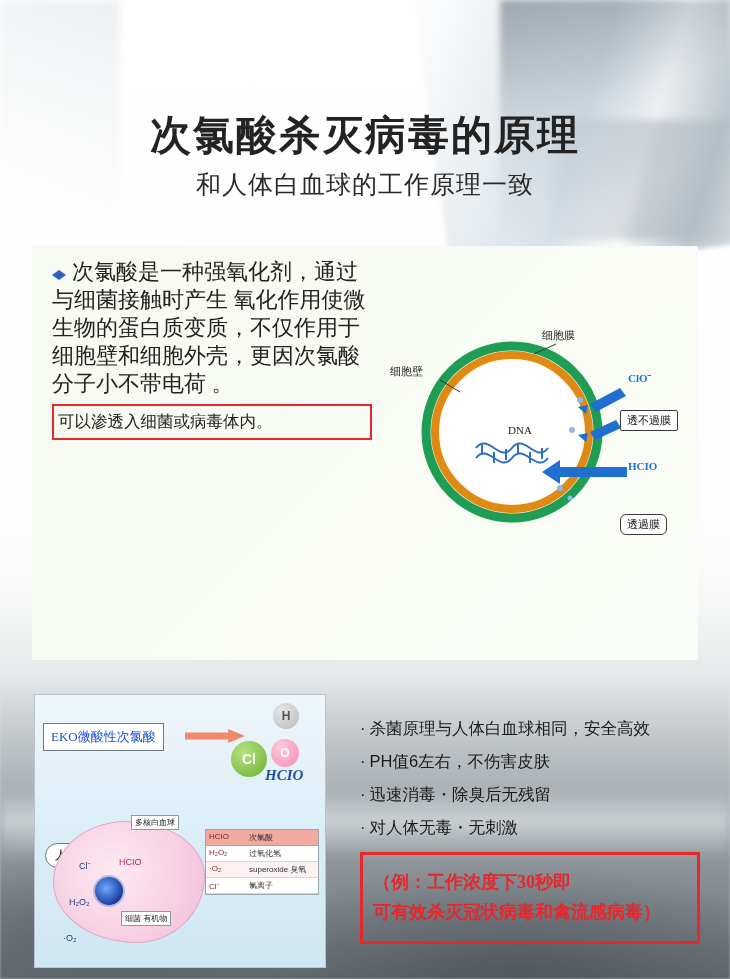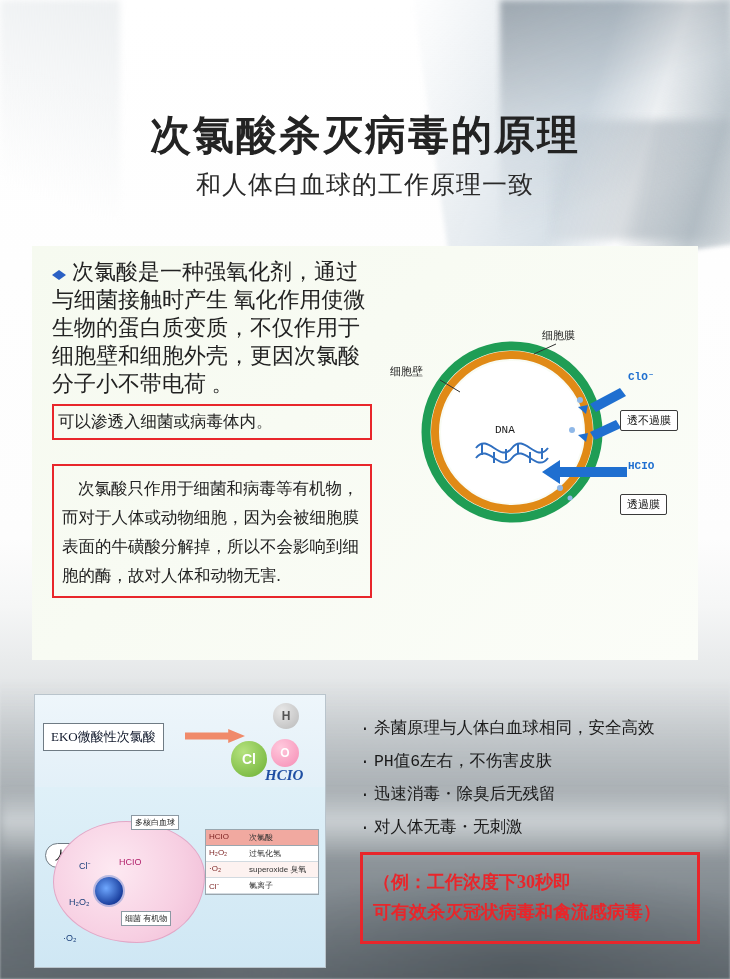--- a/index.html
+++ b/index.html
@@ -149,21 +149,21 @@
     top: 46px;
     left: 352px;
     width: 300px;
     height: 280px;
   }
   .diagram svg { display: block; }
   .dlabel {
     position: absolute;
     font-size: 11px;
     color: #1a1a1a;
-    font-family: Liberation Mono, monospace;
+    font-family: Liberation Serif, serif;
     white-space: nowrap;
   }
   .dbox {
     position: absolute;
     font-size: 11px;
     color: #111;
     background: #fff;
     border: 1px solid #3a3a3a;
     padding: 2px 6px;
     border-radius: 2px;
@@ -187,21 +187,21 @@
     height: 92px;
     background: linear-gradient(180deg, #eef6fb 0%, #e3f0f8 100%);
   }
   .eko-label {
     position: absolute;
     left: 8px; top: 28px;
     background: #fff;
     border: 1px solid #6f7b84;
     font-size: 13px;
     padding: 4px 7px;
-    color: #0f172a;
+    color: #1d4ed8;
     font-family: "Liberation Serif", serif;
     text-align: right;
   }
   .fig-arrow {
     position: absolute;
     left: 150px; top: 34px;
     width: 60px; height: 14px;
     background: #f08a6a;
     clip-path: polygon(0 25%, 72% 25%, 72% 0, 100% 50%, 72% 100%, 72% 75%, 0 75%);
   }
@@ -322,21 +322,21 @@
   .bullets {
     position: absolute;
     left: 360px;
     top: 712px;
     width: 360px;
   }
   .bullet-line {
     font-size: 16.5px;
     line-height: 33px;
     color: #1a1a1a;
-    font-family: Liberation Mono, monospace;
+    font-family: Liberation Sans, sans-serif;
     white-space: nowrap;
   }
   .bullet-line .dot { color: #1a1a1a; margin-right: 4px; }
 
   
   .red-note {
     position: absolute;
     left: 360px;
     top: 852px;
     width: 340px;
@@ -367,21 +367,20 @@
   <div class="title">次氯酸杀灭病毒的原理</div>
   <div class="subtitle">和人体白血球的工作原理一致</div>
 
   <div class="panel">
 
     <div class="panel-left">
       <div class="para">
         <span class="bullet-diamond"></span><span>次氯酸是一种强氧化剂，通过与细菌接触时产生 氧化作用使微生物的蛋白质变质，不仅作用于细胞壁和细胞外壳，更因次氯酸分子小不带电荷 。</span>
       </div>
       <div class="boxed">可以渗透入细菌或病毒体内。</div>
-      <div class="boxed2">次氯酸只作用于细菌和病毒等有机物，而对于人体或动物细胞，因为会被细胞膜表面的牛磺酸分解掉，所以不会影响到细胞的酶，故对人体和动物无害.</div>
     </div>
 
     <div class="diagram">
       <svg width="300" height="280" viewBox="0 0 300 280">
 
         <circle cx="128" cy="140" r="86" fill="none" stroke="#1f9d55" stroke-width="9"></circle>
 
         <circle cx="128" cy="140" r="77" fill="none" stroke="#e08a16" stroke-width="8"></circle>
         <circle cx="128" cy="140" r="71" fill="#ffffff"></circle>
 
@@ -412,25 +411,25 @@
 
         <g fill="#8fb8e8">
           <circle cx="196" cy="108" r="3"></circle>
           <circle cx="188" cy="138" r="3"></circle>
           <circle cx="176" cy="196" r="3"></circle>
           <circle cx="186" cy="206" r="2.5"></circle>
         </g>
       </svg>
       <div class="dlabel" style="left:6px; top:72px;">细胞壁</div>
       <div class="dlabel" style="left:158px; top:36px;">细胞膜</div>
-      <div class="dlabel" style="left:84px; top:132px;padding-left:27px;">DNA</div>
+      <div class="dlabel" style="left:97px; top:132px;padding-left:27px;">DNA</div>
       <div class="dlabel" style="left:244px; top:78px; color:#1f6fd0; font-weight:bold;">ClO⁻</div>
       <div class="dlabel" style="left:244px; top:168px; color:#1f6fd0; font-weight:bold;">HCIO</div>
       <div class="dbox" style="left:236px; top:118px;">透不過膜</div>
-      <div class="dbox" style="left:236px; top:202px;">透過膜</div>
+      <div class="dbox" style="left:236px; top:222px;border-radius:6px;">透過膜</div>
     </div>
   </div>
 
   <div class="bottom-band"></div>
   <div class="bottom-shine"></div>
 
   <div class="figure">
     <div class="fig-top">
       <div class="eko-label">EKO微酸性次氯酸</div>
       <div class="fig-arrow"></div>

